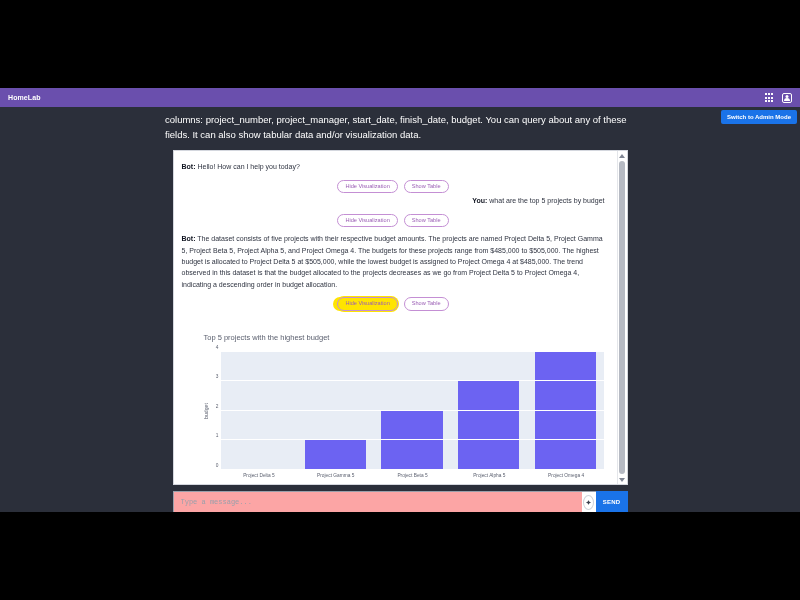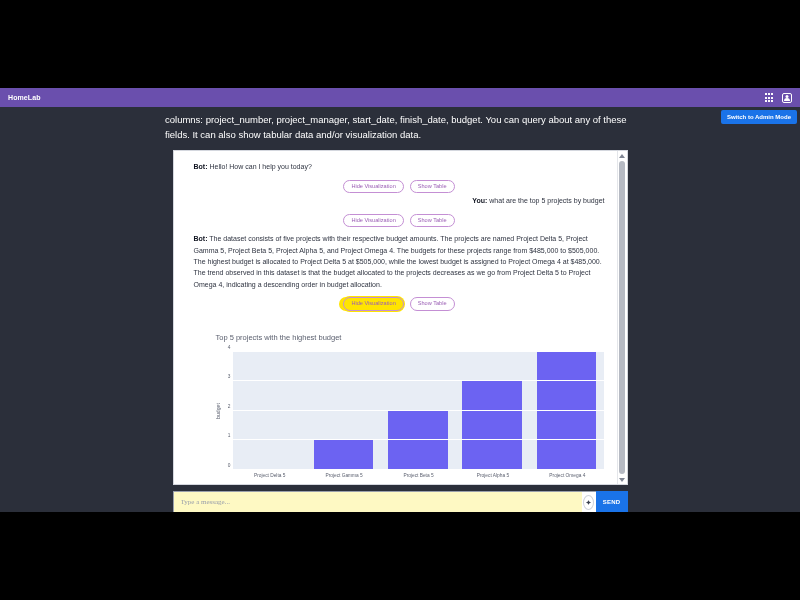--- a/index.html
+++ b/index.html
@@ -127,21 +127,21 @@
     position: relative;
     width: 455px;
     height: 335px;
     margin: 8px auto 0;
     background: #ffffff;
     border: 1px solid #d4d7de;
     display: flex;
   }
   .chat-scroll {
     flex: 1 1 auto;
-    padding: 10px 12px 8px 20px;
+    padding: 10px 12px 8px 8px;
     overflow: hidden;
     position: relative;
     border-radius: 17px;
   }
 
   
   .scrollbar {
     width: 10px;
     background: #ffffff;
     border-left: 1px solid #e4e6ea;
@@ -298,24 +298,24 @@
   
   .composer {
     width: 455px;
     margin: 6px auto 0;
     display: flex;
     align-items: stretch;
     height: 22px;
   }
   .composer-input {
     flex: 1 1 auto;
-    background: #fef9c3;
+    background: #fca5a5;
     border: 1px solid #9aa0ab;
     border-right: none;
-    font-family: Liberation Serif, serif;
+    font-family: Liberation Mono, monospace;
     font-size: 7px;
     color: #2e3340;
     padding: 0 7px;
     outline: none;
   }
   .composer-input::placeholder { color: #9aa0ab; }
   .mic-btn {
     width: 14px;
     background: #ffffff;
     border: 1px solid #9aa0ab;

